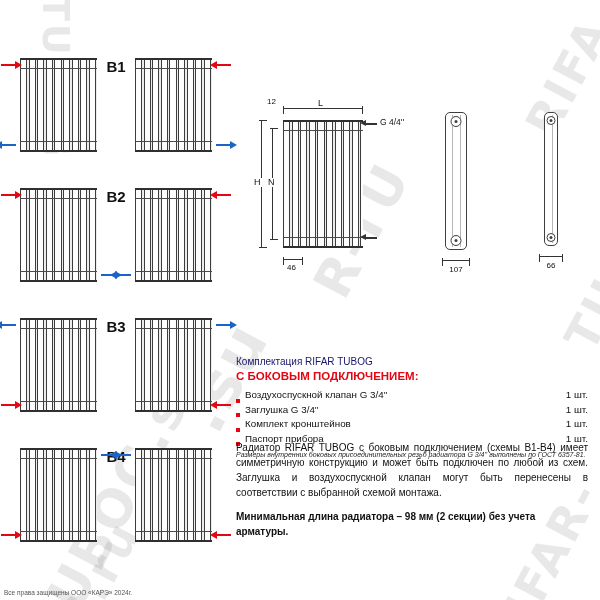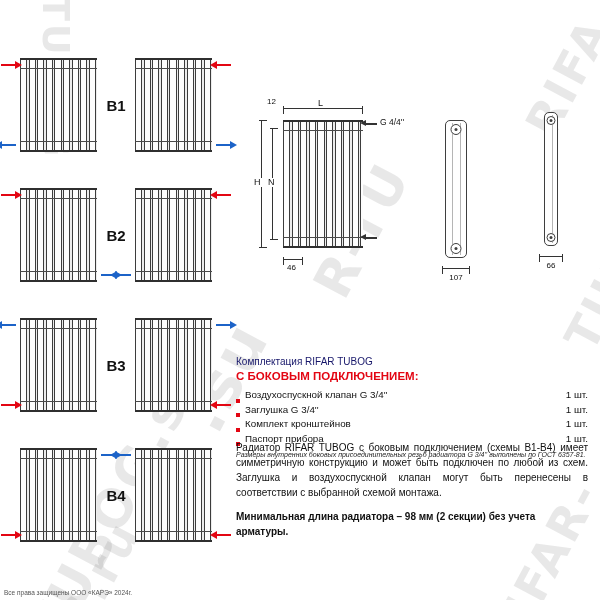--- a/index.html
+++ b/index.html
@@ -11,21 +11,21 @@
   .wm{position:absolute;font-weight:700;color:rgba(115,115,115,.16);letter-spacing:3px;
       white-space:nowrap;z-index:0;font-family:"DejaVu Sans",sans-serif}
 
   
   .title{position:absolute;top:6px;right:8px;text-align:right;font-weight:700;font-size:19px;
          line-height:1.18;white-space:pre-line;letter-spacing:.2px;z-index:2}
 
   
   #schemes{position:absolute;left:20px;top:58px;z-index:1}
   .scheme-row{position:relative;width:192px;height:94px;margin-bottom:36px;display:flex;
-              justify-content:space-between;align-items:center}
+              justify-content:space-between;}
   .rad-pattern{background:repeating-linear-gradient(to right,#3c3c3c 0 1px,#fdfdfd 1px 6.2px,
                #3c3c3c 6.2px 7.2px,#ececec 7.2px 8.6px)}
   .radiator{position:relative;width:77px;height:94px;border-top:2px solid #2f2f2f;border-bottom:2px solid #2f2f2f}
   .radiator::before,.radiator::after,.dimrad::before,.dimrad::after{content:"";position:absolute;left:0;right:0;border-top:1px solid #4a4a4a}
   .radiator::before,.dimrad::before{top:8px}
   .radiator::after,.dimrad::after{bottom:8px}
   .scheme-label{flex:0 0 38px;text-align:center;font-weight:700;font-size:15px}
   .arrow{position:absolute;height:2px;width:15px}
   .arrow::after{content:"";position:absolute;top:-3.5px;width:0;height:0;
                 border-top:4.5px solid transparent;border-bottom:4.5px solid transparent}
@@ -146,21 +146,21 @@
     <div class="dline-v" style="left:19px;top:32px;height:112px"></div>
     <span class="dlabel" style="left:0px;top:82px">H</span>
     <span class="dlabel" style="left:14px;top:82px">N</span>
     <div class="dline-h" style="left:30px;top:163px;width:20px"></div>
     <span class="dlabel" style="left:33px;top:168px;font-size:8px">46</span>
     <div class="leader" style="left:112px;top:27px"></div>
     <div class="leader" style="left:112px;top:141px"></div>
     <span class="dlabel" style="left:126px;top:22px;font-size:8.5px">G 4/4''</span>
   </div>
 
-  <div class="profile" style="left:440px;top:120px;width:32px;height:166px">
+  <div class="profile" style="left:440px;top:112px;width:32px;height:166px">
     <div class="pbody" style="margin-left:5px;width:22px;height:138px">
       <i class="pline" style="left:6px"></i>
       <i class="pline" style="left:14px"></i>
       <span class="pcirc" style="width:11px;height:11px;top:3px"></span>
       <span class="pcirc" style="width:11px;height:11px;bottom:3px"></span>
     </div>
     <div class="dline-h" style="left:2px;top:148px;width:28px"></div>
     <span class="pdim-label" style="top:153px">107</span>
   </div>
 

